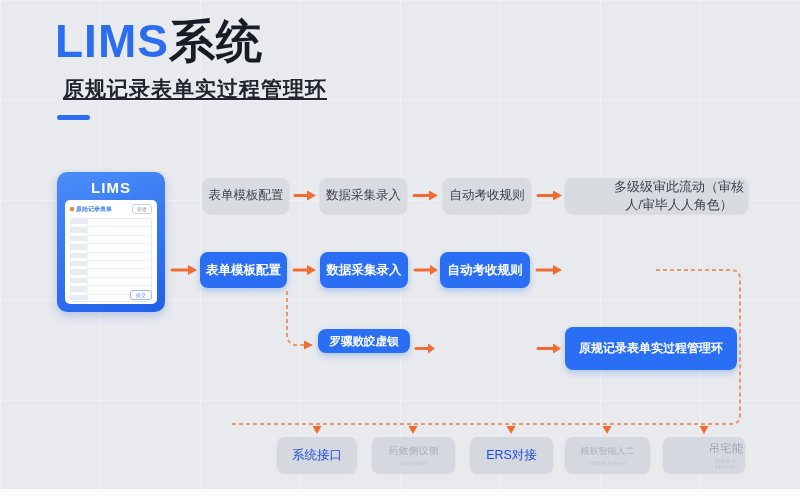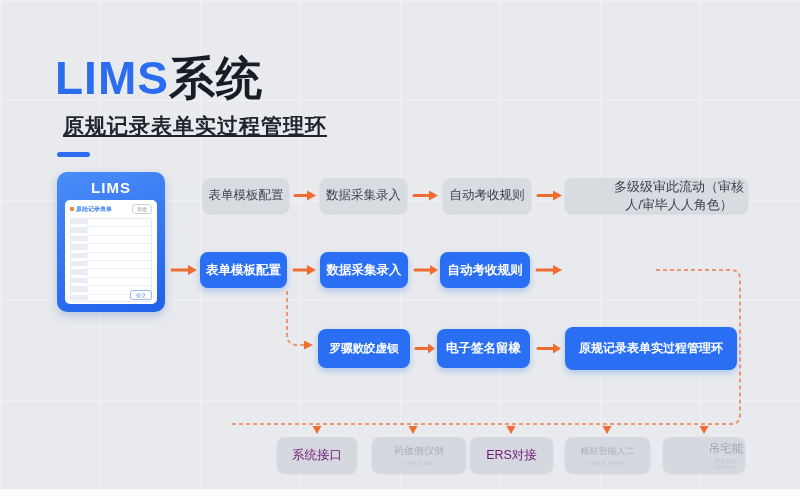--- a/index.html
+++ b/index.html
@@ -10,21 +10,21 @@
     position:relative; width:800px; height:496px;
     background-color:#e8eaed;
     background-image:
       linear-gradient(rgba(255,255,255,.35) 1px, transparent 1px),
       linear-gradient(90deg, rgba(255,255,255,.35) 1px, transparent 1px);
     background-size:100px 100px;
   }
   .bottom-strip { position:absolute; left:0; bottom:0; width:800px; height:7px; background:#fbfbfc; }
 
   
-  .hdr { position:absolute; left:55px; top:16px;margin-top:37px; }
+  .hdr { position:absolute; left:55px; top:16px; }
   .hdr h1 { font-size:46px; font-weight:bold; letter-spacing:1px; color:#181c24; line-height:1.1; }
   .hdr h1 .brand { color:#2b6cf0; }
   .hdr h2 { font-size:21px; font-weight:bold; color:#20242c; margin-top:8px; margin-left:8px; letter-spacing:1px;text-decoration:underline; }
   .hdr .bar { width:33px; height:5px; border-radius:3px; background:#2e6df1; margin-top:12px; margin-left:2px; }
 
   
   .lims-card {
     position:absolute; left:57px; top:172px; width:108px; height:140px;
     background:linear-gradient(160deg,#4a8df8,#2160ea);
     border-radius:10px; box-shadow:0 4px 10px rgba(40,90,200,.25);
@@ -52,43 +52,43 @@
     border:1px solid #9db9f0; border-radius:3px; padding:1px 5px; background:#fff;
   }
 
   
   .node { position:absolute; display:flex; align-items:center; justify-content:center; text-align:center; border-radius:8px; }
   .node.gray { background:#d8dce1; color:#3c414b; font-size:12.5px; font-weight:500; box-shadow:0 1px 2px rgba(120,130,145,.25); }
   .node.blue { background:#2a6ff3; color:#ffffff; font-size:12.5px; font-weight:600; box-shadow:0 3px 6px rgba(42,111,243,.30); }
   .node.muted { background:#d5d9df; flex-direction:column; gap:2px; box-shadow:0 1px 2px rgba(120,130,145,.2); }
   .node.muted .m-label { color:#a9b0bb; font-size:10px; }
   .node.muted .m-sub { color:#bdc3cb; font-size:5px; letter-spacing:.5px; }
-  .node.muted.dark-text { color:#701a75; font-size:12.5px; font-weight:500; }
+  .node.muted.dark-text { color:#1d4ed8; font-size:12.5px; font-weight:500; }
 
   
   .r1 { top:178px; height:35px; }
   .r1.b1 { left:203px; width:86px; }
   .r1.b2 { left:320px; width:87px; }
   .r1.b3 { left:443px; width:88px; }
   .r1.b4 { left:565px; width:183px; font-size:13px;padding-left:45px; }
   
   .r2 { top:252px; height:36px; }
   .r2.b1 { left:200px; width:87px; }
   .r2.b2 { left:320px; width:88px; }
   .r2.b3 { left:440px; width:90px; }
   .r2.b4 { left:568px; width:84px; }
   
-  .r3 { top:329px; height:39px; }
+  .r3 { top:329px; height:24px; }
   .r3.b1 { left:318px; width:92px; font-size:11.5px; }
   .r3.b2 { left:437px; width:93px; }
   .r3.b3 { left:565px; width:172px; height:43px; top:327px; font-size:12px; }
   
   .rb { top:437px; height:36px; }
   .rb.b1 { left:277px; width:80px; }
-  .rb.b2 { left:372px; width:94px; }
+  .rb.b2 { left:372px; width:83px; }
   .rb.b3 { left:470px; width:83px; }
   .rb.b4 { left:565px; width:85px; }
   .rb.b4 .m-label { font-size:9px; }
   .rb.b5 { left:663px; width:82px;padding-left:44px; }
   .rb.b5 .m-label { font-size:11.5px; color:#9aa2ae; }
 
   svg.overlay { position:absolute; left:0; top:0; pointer-events:none; }
 </style>
 </head>
 <body>
@@ -121,21 +121,20 @@
   <div class="node gray r1 b1">表单模板配置</div>
   <div class="node gray r1 b2">数据采集录入</div>
   <div class="node gray r1 b3">自动考收规则</div>
   <div class="node gray r1 b4">多级级审此流动（审核人/审毕人人角色）</div>
 
   <div class="node blue r2 b1">表单模板配置</div>
   <div class="node blue r2 b2">数据采集录入</div>
   <div class="node blue r2 b3">自动考收规则</div>
 
   <div class="node blue r3 b1">罗骡败皎虚钡</div>
-  <div class="node blue r3 b2">电子签名留橡</div>
   <div class="node blue r3 b3">原规记录表单实过程管理环</div>
 
   <div class="node muted dark-text rb b1">系统接口</div>
   <div class="node muted rb b2">
     <span class="m-label">药敛侧仪侧</span>
     <span class="m-sub">-08七仞M6-</span>
   </div>
   <div class="node muted dark-text rb b3">ERS对接</div>
   <div class="node muted rb b4">
     <span class="m-label">根鼓智能人二</span>

